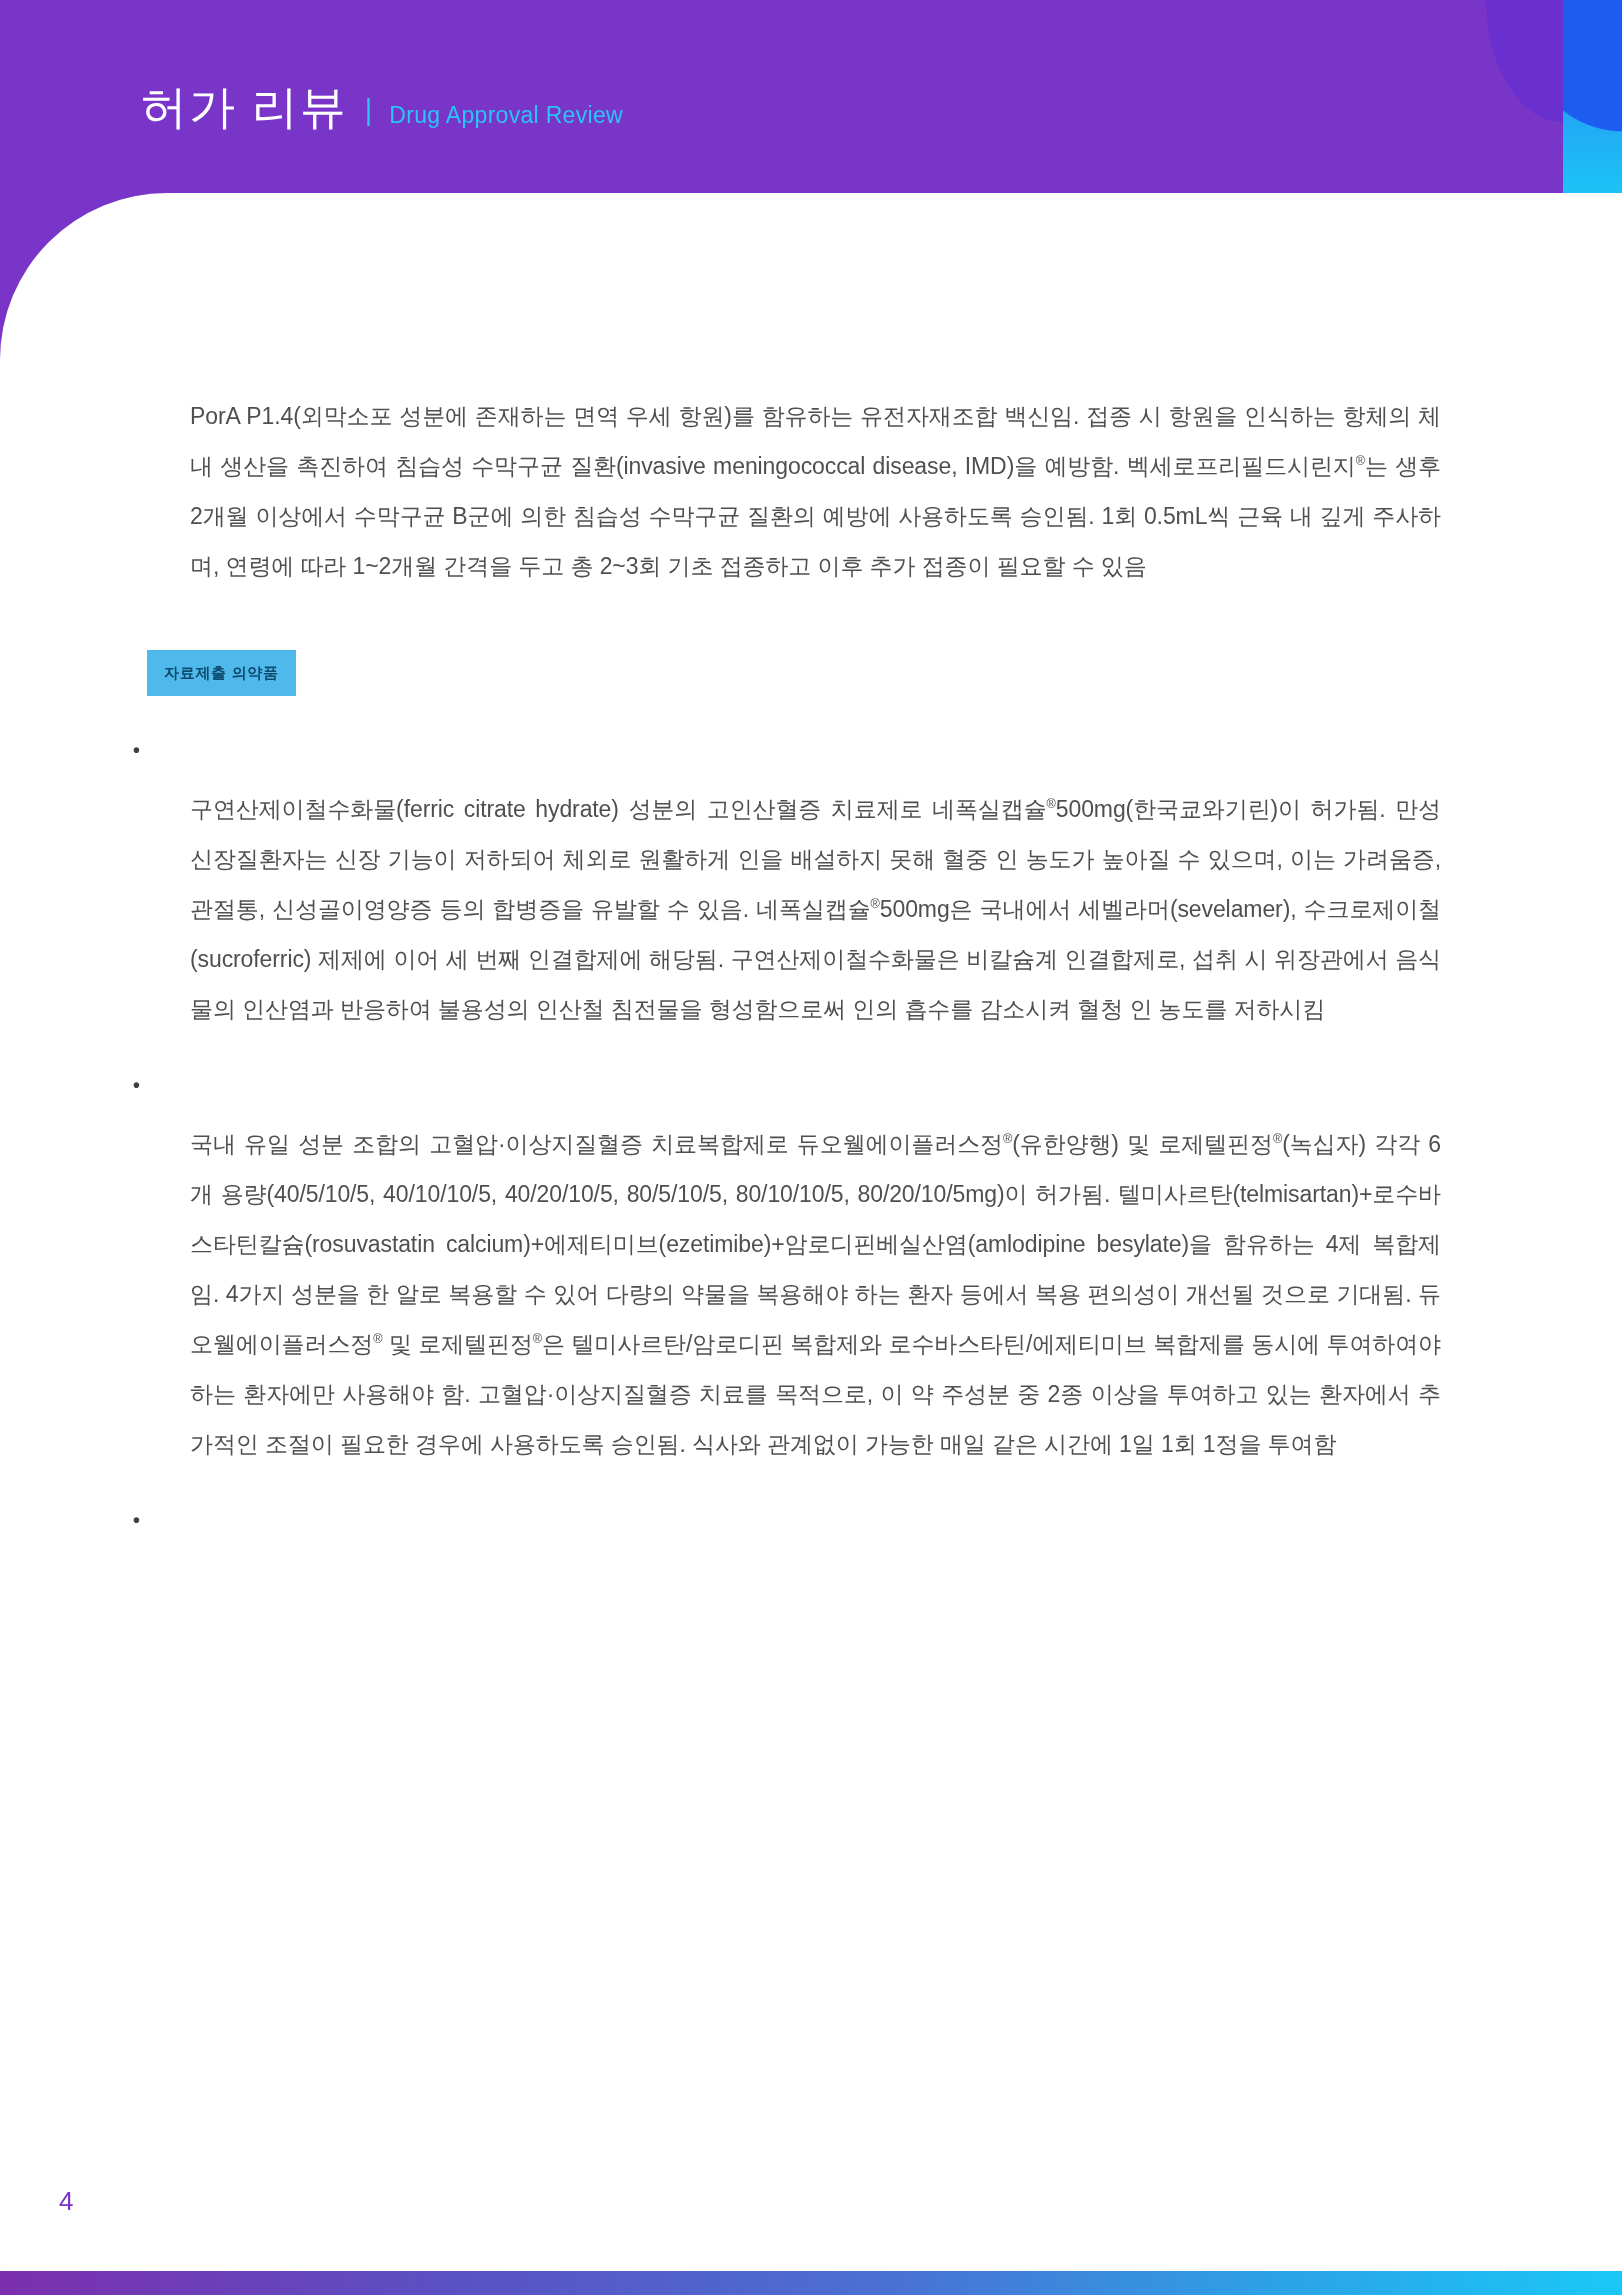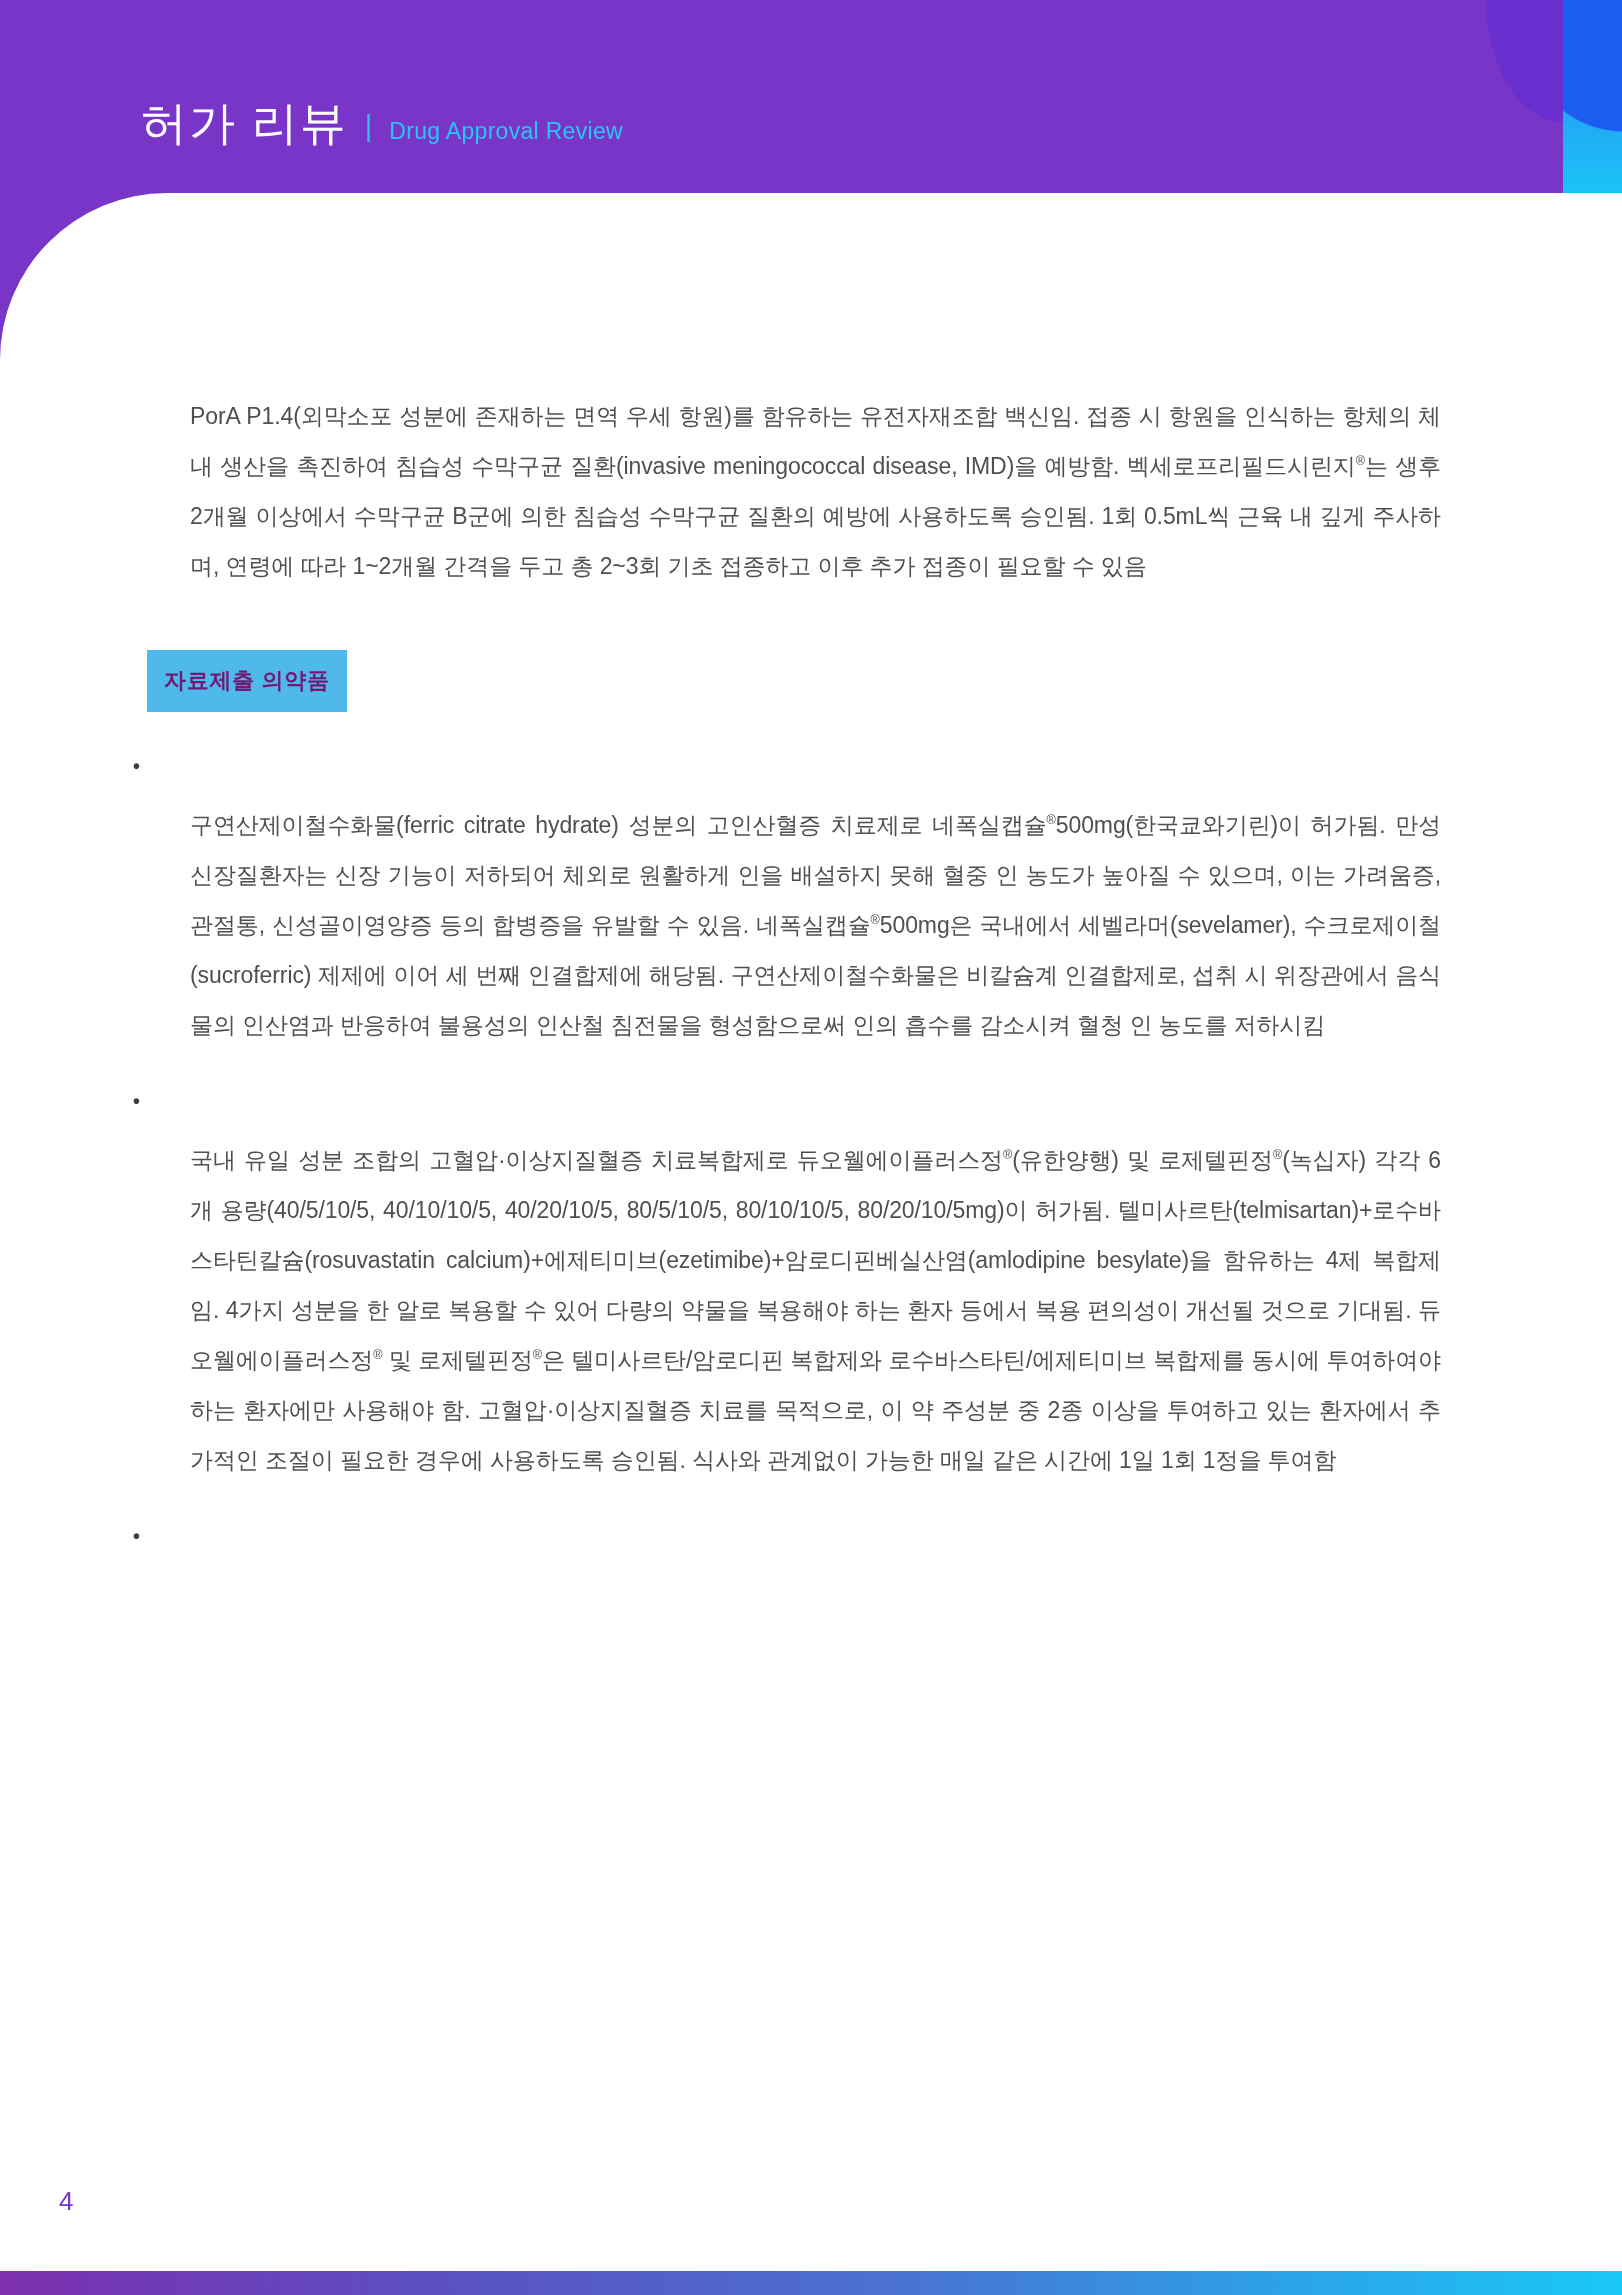--- a/index.html
+++ b/index.html
@@ -17,36 +17,36 @@
   }
   .purple-quarter{
     position:absolute;top:0;right:60px;width:77px;height:122px;
     background:#6930cf;border-bottom-left-radius:100% 100%;opacity:.92;
   }
   .content-sheet{
     position:absolute;top:193px;left:0;right:0;bottom:0;background:#ffffff;
     border-top-left-radius:167px;
   }
   .header-titles{
-    position:absolute;left:141px;top:98px;display:flex;align-items:baseline;gap:17px;
+    position:absolute;left:141px;top:82px;display:flex;align-items:baseline;gap:17px;
   }
   .title-kr{color:#ffffff;font-size:46px;line-height:50px;font-weight:400;letter-spacing:2px;}
   .title-sep{color:#2fc3f2;font-size:29px;line-height:29px;font-weight:400;position:relative;top:-2.6px;}
   .title-en{color:#29c5f6;font-size:23px;line-height:23.6px;font-weight:400;letter-spacing:0.3px;}
   
   .main{position:absolute;top:193px;left:0;width:1580px;padding-top:198px;box-sizing:border-box;}
   .para{
     margin:0 139px 0 190px;text-align:justify;
     font-size:23px;line-height:50px;color:#4f4f4f;letter-spacing:-0.1px;
   }
   .intro{margin-bottom:59px;}
   .badge{
     display:inline-block;margin-left:147px;margin-bottom:29px;
-    background:#4eb9ea;color:#701a75;font-size:22px;font-weight:700;
-    line-height:46px;padding:8px 17px;letter-spacing:0.7px;
+    background:#4eb9ea;color:#0c4a6e;font-size:15px;font-weight:700;
+    line-height:46px;padding:0 17px;letter-spacing:0.7px;
   }
   .bullet{margin:0;}
   .bullet-head{
     display:flex;align-items:flex-start;gap:15.7px;
     margin:0 139px 9.2px 133px;
     font-size:24px;line-height:50px;font-weight:700;color:#3e3e3e;
   }
   .bullet-dot{font-size:19.6px;line-height:50px;color:#3e3e3e;flex:0 0 auto;}
   .bullet p.para{margin-bottom:26px;}
   sup{font-size:55%;vertical-align:super;line-height:0;}

